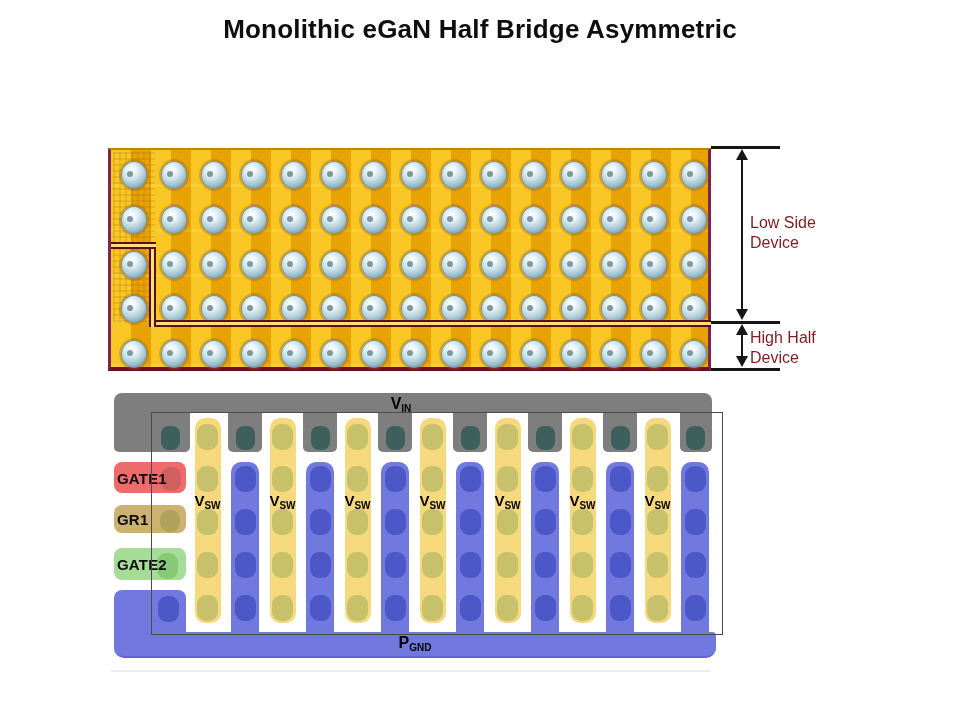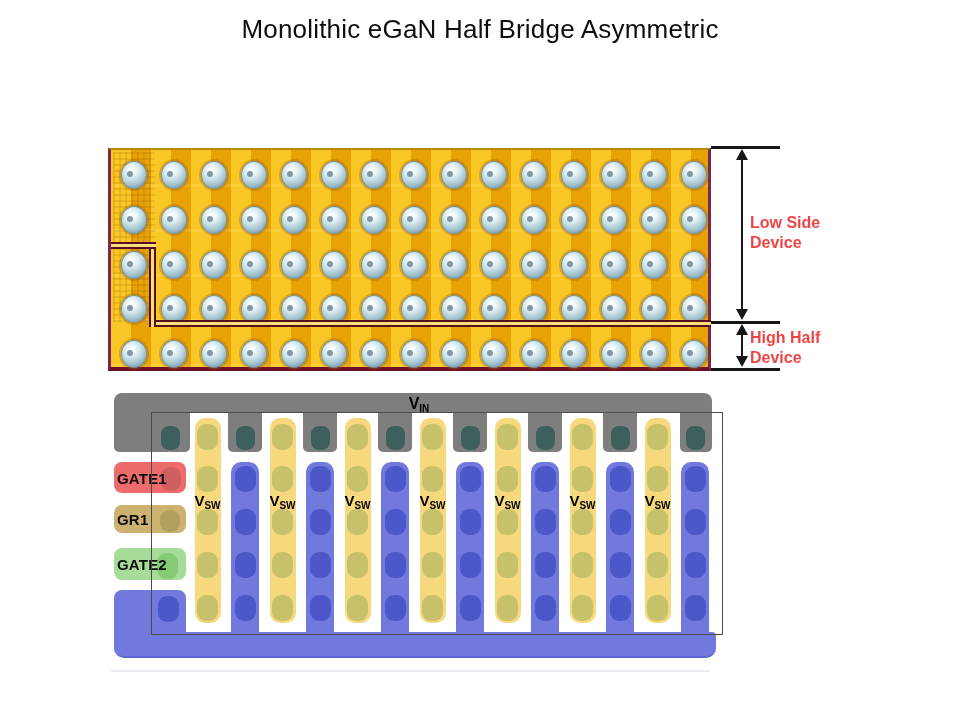--- a/index.html
+++ b/index.html
@@ -4,21 +4,21 @@
 <style>
   html,body{margin:0;padding:0;background:#ffffff;}
   #stage{
     position:relative;width:960px;height:720px;background:#ffffff;overflow:hidden;
     font-family:"Liberation Sans",sans-serif;color:#111;
   }
   .abs{position:absolute;}
   
   #page-title{
     position:absolute;left:0;top:14px;width:960px;text-align:center;
-    font-size:26px;font-weight:400;letter-spacing:0.2px;color:#0e0e0e;
+    font-size:26px;font-weight:700;letter-spacing:0.2px;color:#0e0e0e;
   }
   
   #die-photo{
     position:absolute;left:108px;top:148px;width:603px;height:223px;box-sizing:border-box;
     background-color:#f2b307;
     background-image:
       repeating-linear-gradient(90deg, rgba(255,216,62,0.55) 0 20px, rgba(208,128,0,0.32) 20px 40px),
       repeating-linear-gradient(0deg, rgba(255,236,152,0.28) 0 3px, rgba(0,0,0,0) 3px 45px);
     border-left:3px solid #7b2850;border-right:3px solid #7b2850;
     border-bottom:4px solid #6d1026;border-top:2px solid #b98a00;
@@ -40,21 +40,21 @@
     background:rgba(90,120,135,0.75);
   }
   .street-h{background:linear-gradient(180deg,#550e22 0 2px,#f7e175 2px 5px,#550e22 5px 7px);}
   .street-v{background:linear-gradient(90deg,#550e22 0 2px,#f7e175 2px 5px,#550e22 5px 7px);}
   
   .tick{position:absolute;height:3px;background:#161616;}
   .dimline{position:absolute;width:2px;background:#161616;}
   .arr{position:absolute;width:0;height:0;border-left:6px solid transparent;border-right:6px solid transparent;}
   .arr.up{border-bottom:11px solid #161616;}
   .arr.down{border-top:11px solid #161616;}
-  .dim-label{position:absolute;font-size:16px;font-weight:700;line-height:20px;color:#ef4444;white-space:nowrap;}
+  .dim-label{position:absolute;font-size:16px;font-weight:400;line-height:20px;color:#7f1d1d;white-space:nowrap;}
   
   .bus-label{position:absolute;font-weight:700;font-size:16px;color:#000;text-align:center;}
   .sub{font-size:10px;font-weight:700;vertical-align:-3px;letter-spacing:0;}
   .pad{position:absolute;border-radius:9px;}
   .gate-box{position:absolute;left:114px;width:72px;border-radius:8px;box-sizing:border-box;}
   .gate-text{position:absolute;left:3px;top:50%;transform:translateY(-50%);font-size:15px;font-weight:700;color:#0b0b0b;letter-spacing:0.2px;}
   .vsw-label{position:absolute;left:-7px;width:40px;text-align:center;font-size:15px;font-weight:700;color:#000;}
   #die-outline{position:absolute;left:151px;top:412px;width:570px;height:221px;border:1px solid #4b4b4b;pointer-events:none;}
   .faint-line{position:absolute;left:111px;top:670px;width:599px;height:2px;background:rgba(120,110,165,0.14);}
 </style>
@@ -184,21 +184,21 @@
         <div class="pad" style="left: 160.5px; top: 426px; width: 19px; height: 24px; background: rgb(62, 96, 93); border-radius: 8px;"></div>
         <div class="pad" style="left: 235.5px; top: 426px; width: 19px; height: 24px; background: rgb(62, 96, 93); border-radius: 8px;"></div>
         <div class="pad" style="left: 310.5px; top: 426px; width: 19px; height: 24px; background: rgb(62, 96, 93); border-radius: 8px;"></div>
         <div class="pad" style="left: 385.5px; top: 426px; width: 19px; height: 24px; background: rgb(62, 96, 93); border-radius: 8px;"></div>
         <div class="pad" style="left: 460.5px; top: 426px; width: 19px; height: 24px; background: rgb(62, 96, 93); border-radius: 8px;"></div>
         <div class="pad" style="left: 535.5px; top: 426px; width: 19px; height: 24px; background: rgb(62, 96, 93); border-radius: 8px;"></div>
         <div class="pad" style="left: 610.5px; top: 426px; width: 19px; height: 24px; background: rgb(62, 96, 93); border-radius: 8px;"></div>
         <div class="pad" style="left: 685.5px; top: 426px; width: 19px; height: 24px; background: rgb(62, 96, 93); border-radius: 8px;"></div>
       </div>
 
-    <div class="bus-label" style="left:120px;top:395px;width:598px;">
+    <div class="bus-label" style="left:102px;top:395px;width:598px;">
       <span>V</span><span class="sub">IN</span>
     </div>
 
     <div id="bars">
         <div class="abs" style="left: 231px; top: 462px; width: 28px; height: 178px; background: rgb(114, 121, 222); border-radius: 10px 10px 0px 0px;"></div>
         <div class="pad" style="left: 234.5px; top: 466px; width: 21px; height: 26px; background: rgb(76, 87, 200);"></div>
         <div class="pad" style="left: 234.5px; top: 509px; width: 21px; height: 26px; background: rgb(76, 87, 200);"></div>
         <div class="pad" style="left: 234.5px; top: 552px; width: 21px; height: 26px; background: rgb(76, 87, 200);"></div>
         <div class="pad" style="left: 234.5px; top: 595px; width: 21px; height: 26px; background: rgb(76, 87, 200);"></div>
         <div class="abs" style="left: 306px; top: 462px; width: 28px; height: 178px; background: rgb(114, 121, 222); border-radius: 10px 10px 0px 0px;"></div>
@@ -285,20 +285,23 @@
           <div class="pad" style="left: 2.5px; top: 91px; width: 21px; height: 26px; background: rgb(200, 193, 108);"></div>
           <div class="pad" style="left: 2.5px; top: 134px; width: 21px; height: 26px; background: rgb(200, 193, 108);"></div>
           <div class="pad" style="left: 2.5px; top: 177px; width: 21px; height: 26px; background: rgb(200, 193, 108);"></div>
           <div class="vsw-label" style="top: 74px;"><span>V</span><span class="sub">SW</span></div>
         </div>
       </div>
 
     <div id="pgnd-ext" style="position: absolute; left: 114px; top: 590px; width: 72px; height: 50px; border-radius: 8px 8px 0px 0px; background: rgb(114, 121, 222);"></div>
     <div id="pgnd-ext-pad" class="pad" style="left: 158px; top: 596px; width: 21px; height: 26px; background: rgb(76, 87, 200);"></div>
     <div id="pgnd-bar" style="position: absolute; left: 114px; top: 632px; width: 602px; height: 26px; border-radius: 4px 4px 10px 10px; border-bottom: 2px solid rgb(96, 102, 207); box-sizing: border-box; background: rgb(114, 121, 222);"></div>
+    <div class="bus-label" style="left:114px;top:634px;width:602px;">
+      <span>P</span><span class="sub">GND</span>
+    </div>
 
     <div id="gates">
         <div class="gate-box" style="top: 462px; height: 31px; background: rgb(238, 107, 107);">
           <div class="pad" style="left: 47px; top: 5px; width: 20px; height: 24px; background: rgb(208, 96, 96);"></div>
           <div class="gate-text">GATE1</div>
         </div>
         <div class="gate-box" style="top: 505px; height: 28px; background: rgb(204, 177, 113);">
           <div class="pad" style="left: 46px; top: 5px; width: 20px; height: 22px; background: rgb(176, 161, 92);"></div>
           <div class="gate-text">GR1</div>
         </div>

